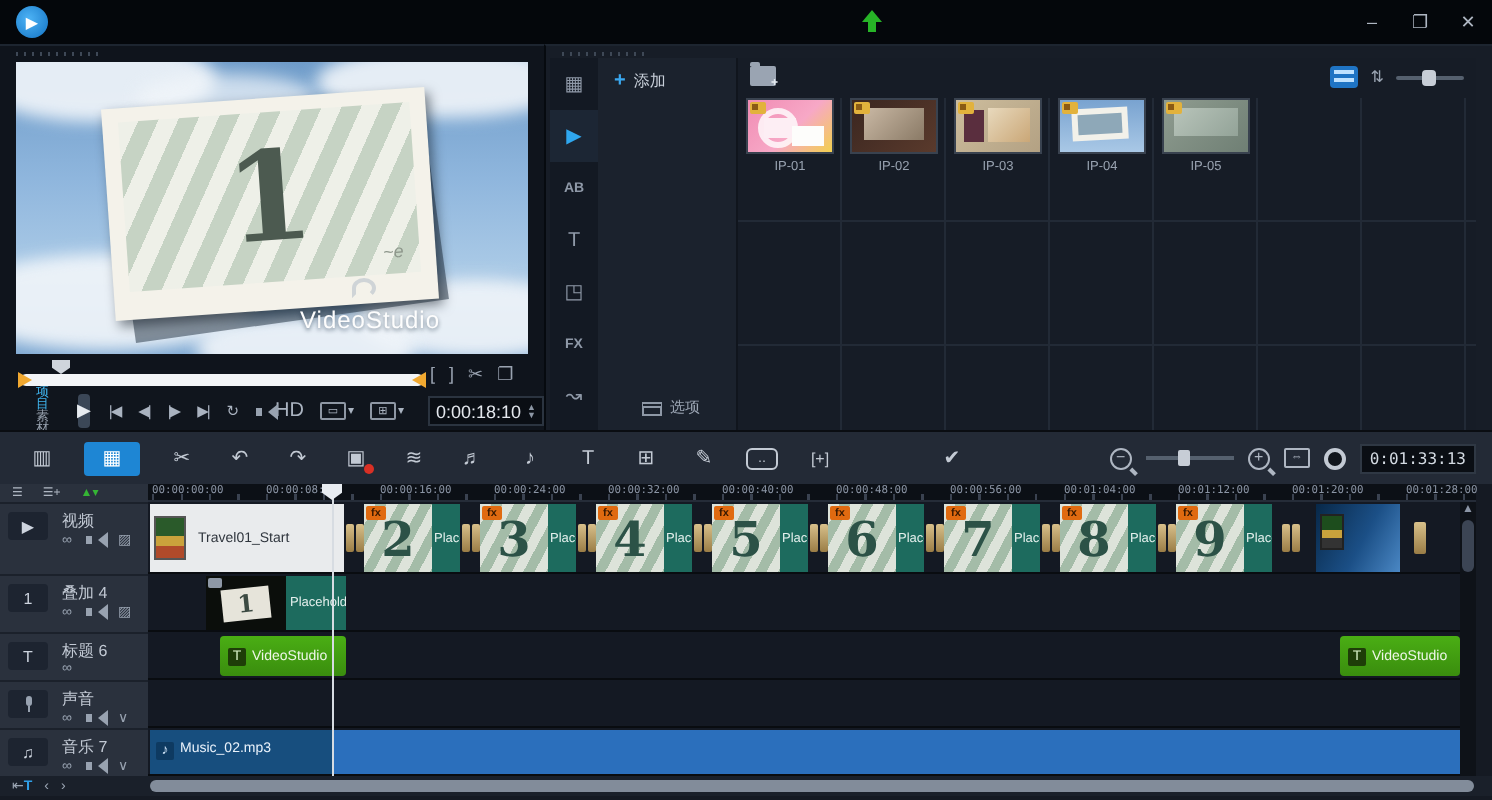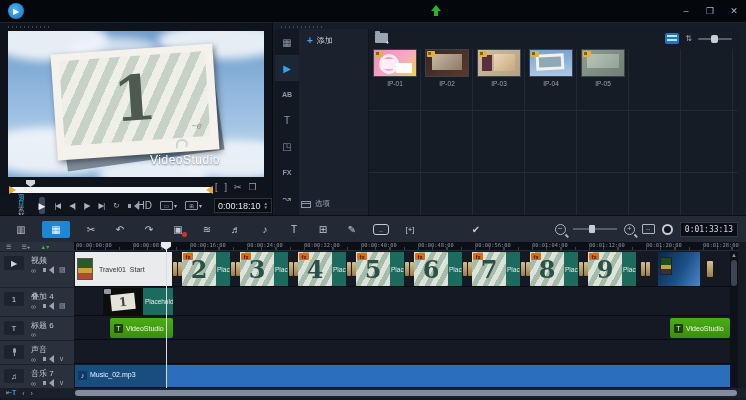--- a/index.html
+++ b/index.html
@@ -66,21 +66,21 @@
   #library-panel{position:absolute;left:272px;top:22px;width:474px;height:193px;background:#171d27;border-top:1px solid #1d2530;border-left:1px solid #060a0f;}
   #nav-strip{position:absolute;left:2px;top:6px;width:24px;height:186px;background:#131923;}
   .nav-ic{width:24px;height:26px;display:flex;align-items:center;justify-content:center;font-size:10px;color:#8f99a8;}
   .nav-ic.active{background:#1c2634;color:#2fa7ef;}
   .nav-ic .small{font-size:7px;font-weight:bold;}
   #cat-panel{position:absolute;left:26px;top:6px;width:70px;height:186px;background:#1b222d;border-right:1px solid #10151d;}
   #add-btn{display:flex;align-items:center;gap:4px;margin:6px 0 6px 8px;font-size:8px;color:#c8cfd9;}
   #add-btn .plus{color:#3aa7ee;font-size:10px;font-weight:bold;}
   .cat{height:18px;display:flex;align-items:center;padding-left:8px;font-size:8px;color:#b7bfcb;}
   .cat.sel{background:#263349;color:#dbe2ec;}
-  #opt-row{position:absolute;left:2px;bottom:6px;display:flex;align-items:center;gap:4px;font-size:7.5px;color:#9aa4b2;}
+  #opt-row{position:absolute;left:22px;bottom:6px;display:flex;align-items:center;gap:4px;font-size:7.5px;color:#9aa4b2;}
   #opt-row .layers{width:10px;height:7px;border:1px solid #8e98a6;border-top:3px double #8e98a6;}
   #collapse-btn{position:absolute;right:-12px;bottom:4px;width:11px;height:11px;background:#2a3342;border-radius:2px;
                 color:#aeb7c4;font-size:7px;display:flex;align-items:center;justify-content:center;}
   #thumbs-panel{position:absolute;left:96px;top:6px;right:8px;height:186px;background:#161c26;}
   #thumbs-grid-lines{position:absolute;left:0;top:20px;right:0;bottom:0;
       background:repeating-linear-gradient(90deg,transparent 0 51px,#222a36 51px 52px),
                  repeating-linear-gradient(180deg,transparent 0 61px,#222a36 61px 62px);}
   #folder-add{position:absolute;left:6px;top:4px;width:13px;height:10px;background:#9aa4b2;border-radius:1px;}
   #folder-add::before{content:"";position:absolute;left:0;top:-2px;width:5px;height:2px;background:#9aa4b2;border-radius:1px 1px 0 0;}
   #folder-add::after{content:"+";position:absolute;right:-1px;bottom:-2px;font-size:6px;color:#e4e9ef;font-weight:bold;}

